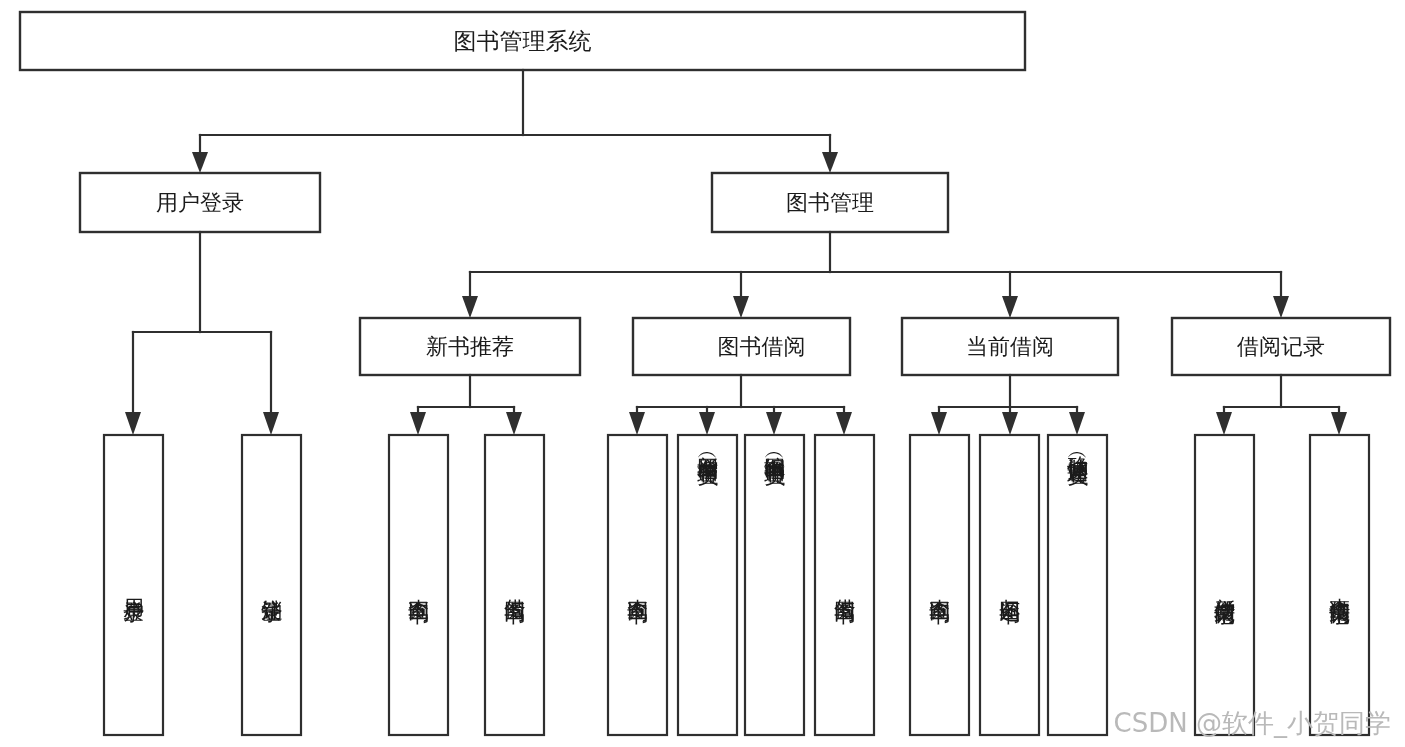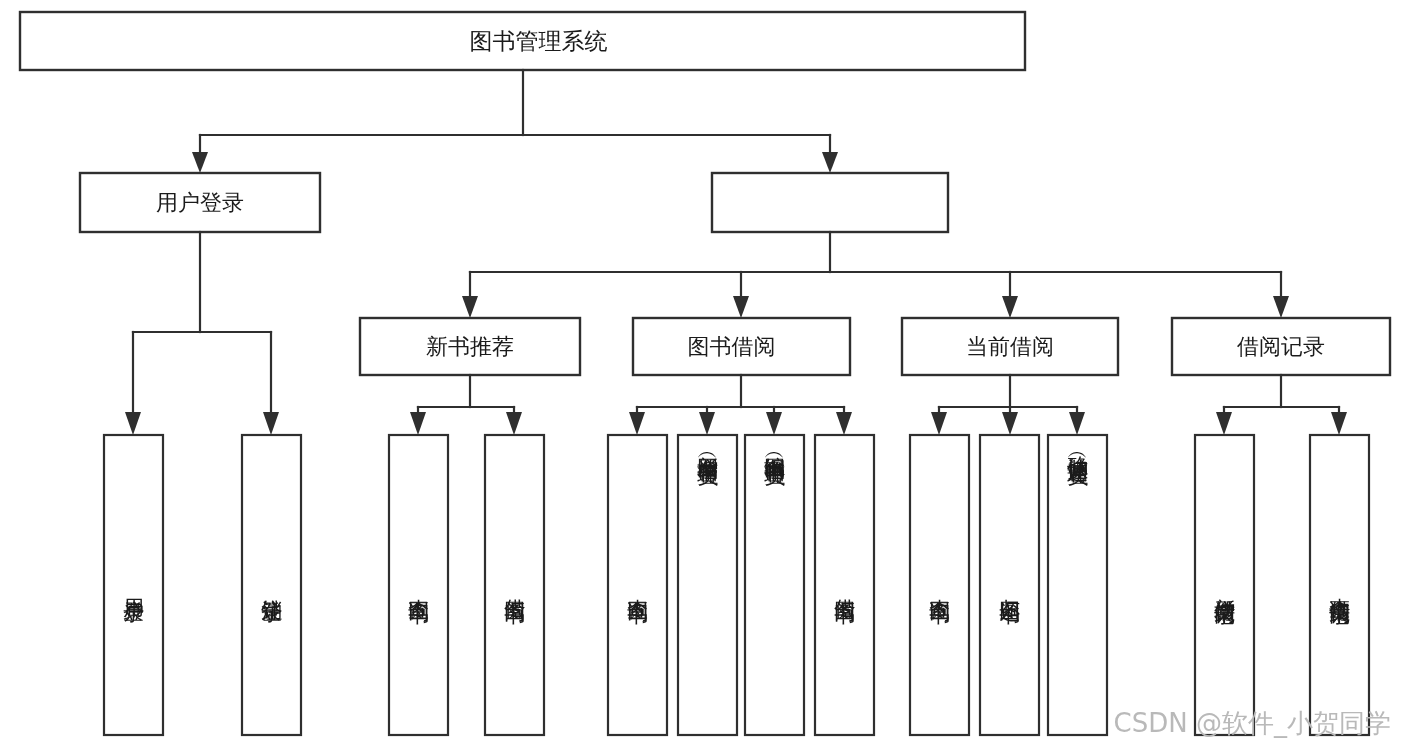--- a/index.html
+++ b/index.html
@@ -185,26 +185,27 @@
     <polygon class="arrowhead" points="1077,435 1069,412 1085,412"></polygon>
 
     <path class="conn" d="M 1281 375 L 1281 407"></path>
     <path class="conn" d="M 1224 407 L 1339 407"></path>
     <path class="conn" d="M 1224 407 L 1224 418"></path>
     <path class="conn" d="M 1339 407 L 1339 418"></path>
     <polygon class="arrowhead" points="1224,435 1216,412 1232,412"></polygon>
     <polygon class="arrowhead" points="1339,435 1331,412 1347,412"></polygon>
   </svg>
 
-  <div class="hlabel title" style="left:20px; top:12px; width:1005px; height:58px;padding-left:16px;">图书管理系统</div>
+  <div class="hlabel title" style="left:20px; top:12px; width:1005px; height:58px;">图书管理系统</div>
 
   <div class="hlabel lvl2" style="left:80px; top:173px; width:240px; height:59px;">用户登录</div>
+  <div class="hlabel lvl2" style="left:712px; top:173px; width:236px; height:59px;">图书管理</div>
 
   <div class="hlabel lvl3" style="left:360px; top:318px; width:220px; height:57px;">新书推荐</div>
-  <div class="hlabel lvl3" style="left:633px; top:318px; width:197px; height:57px;">图书借阅</div>
+  <div class="hlabel lvl3" style="left:663px; top:318px; width:197px; height:57px;">图书借阅</div>
   <div class="hlabel lvl3" style="left:1172px; top:318px; width:218px; height:57px;">借阅记录</div>
   <div class="hlabel lvl3" style="left:902px; top:318px; width:216px; height:57px;">当前借阅</div>
 
   <div class="vlabel" style="left:104px; top:435px; width:59px; height:300px;">用户登录</div>
   <div class="vlabel" style="left:242px; top:435px; width:59px; height:300px;">注销登录</div>
 
   <div class="vlabel" style="left:389px; top:435px; width:59px; height:300px;">查询图书</div>
   <div class="vlabel" style="left:485px; top:435px; width:59px; height:300px;">借阅图书</div>
 
   <div class="vlabel" style="left:608px; top:435px; width:59px; height:300px;">查询图书</div>

